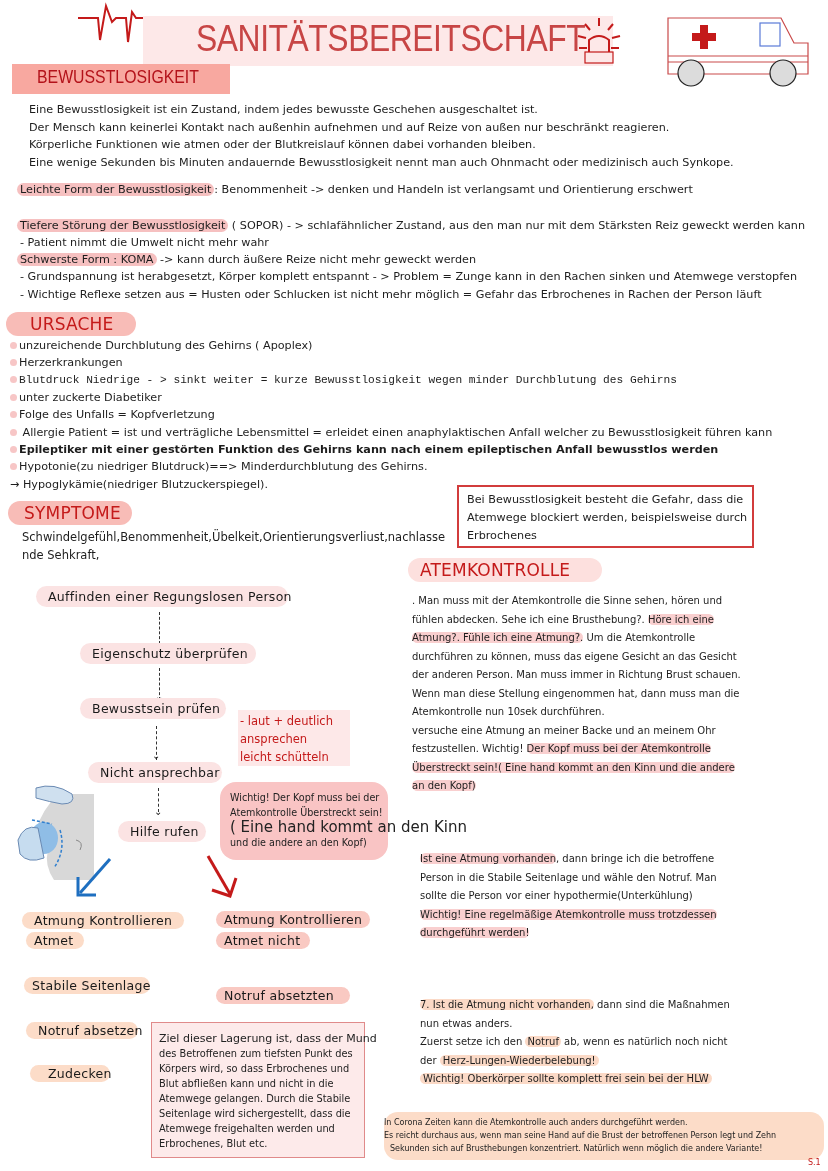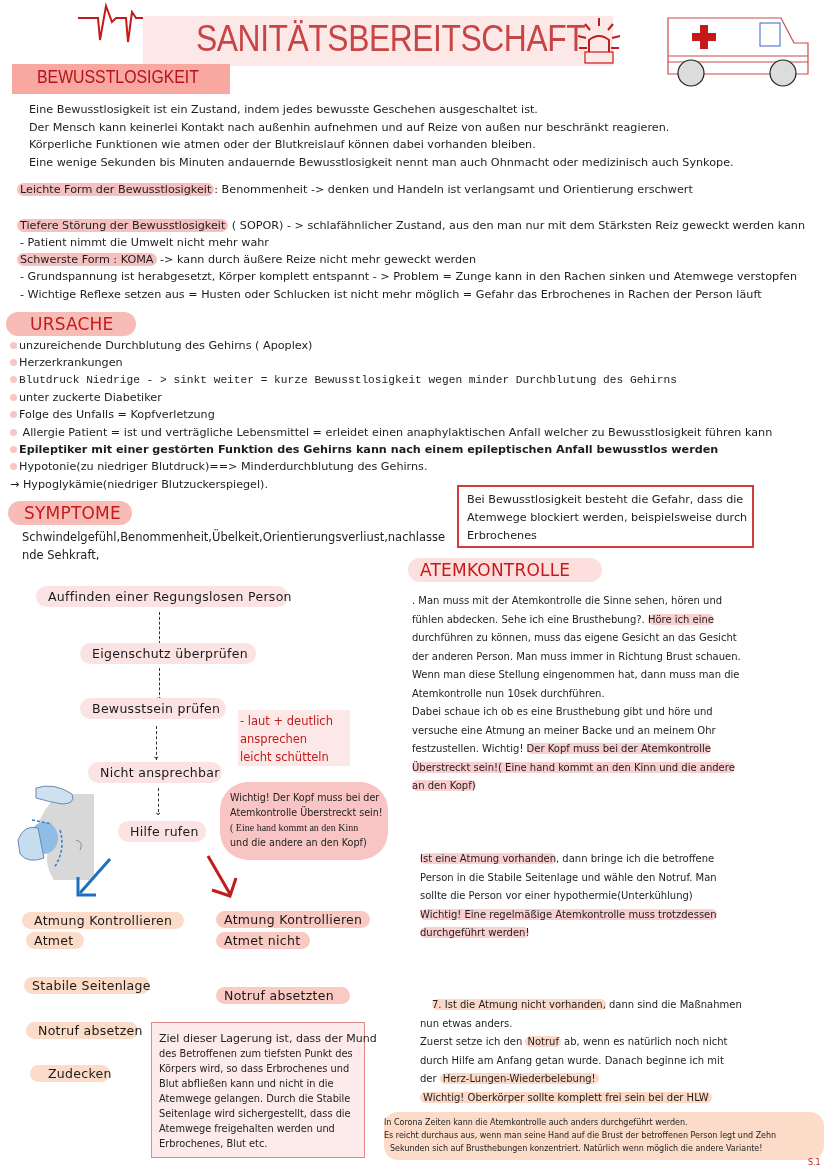--- a/index.html
+++ b/index.html
@@ -110,24 +110,24 @@
   <div style="color:#c41a1a;font-size:11.5px;line-height:18px;white-space:nowrap;">ansprechen</div>
   <div style="color:#c41a1a;font-size:11.5px;line-height:18px;white-space:nowrap;">leicht schütteln</div>
 </div>
 <div class="abs" style="left:150px;top:726px;width:12px;height:34px;border-left:1.5px dashed #333;margin-left:6px;"></div>
 <div class="abs" style="left:152px;top:750px;font-size:10px;">⌄</div>
 <div class="abs flow-node" style="left:88px;top:762px;width:134px;">Nicht ansprechbar</div>
 <div class="abs" style="left:152px;top:788px;width:12px;height:24px;border-left:1.5px dashed #333;margin-left:6px;"></div>
 <div class="abs" style="left:154px;top:806px;font-size:10px;">⌄</div>
 <div class="abs flow-node" style="left:118px;top:821px;width:88px;">Hilfe rufen</div>
 
-<div class="abs" style="left:220px;top:782px;width:168px;height:78px;background:#f9c4c4;border-radius:28px;padding:8px 10px;">
+<div class="abs" style="left:220px;top:782px;width:168px;height:78px;background:#f9c4c4;border-radius:16px;padding:8px 10px;">
   <div style="font-size:9.6px;line-height:15px;white-space:nowrap;">Wichtig! Der Kopf muss bei der</div>
   <div style="font-size:9.6px;line-height:15px;white-space:nowrap;">Atemkontrolle Überstreckt sein!</div>
-  <div style="font-size:10px;line-height:15px;white-space:nowrap;font-family:Liberation Serif, serif;">( Eine hand kommt an den Kinn</div>
+  <div style="font-size:15px;line-height:15px;white-space:nowrap;">( Eine hand kommt an den Kinn</div>
   <div style="font-size:9.6px;line-height:15px;white-space:nowrap;">und die andere an den Kopf)</div>
 </div>
 
 <div class="abs" style="left:14px;top:780px;width:80px;height:100px;">
   <svg width="80" height="100" viewBox="0 0 80 100">
     <path d="M44,14 L80,14 L80,100 L40,100 Q30,85 34,70 Q20,66 22,50 Q28,30 44,14 Z" fill="#d8d8d8"></path>
     <path d="M22,8 Q40,2 58,14 Q62,24 48,24 Q36,22 22,18 Z" fill="#cfe0ef" stroke="#6a8ab3" stroke-width="1"></path>
     <ellipse cx="30" cy="58" rx="14" ry="16" fill="#8fbde6"></ellipse>
     <path d="M4,60 Q10,44 24,48 L30,78 Q14,84 6,74 Z" fill="#c6dcef" stroke="#6a8ab3" stroke-width="1"></path>
     <path d="M18,40 L38,44" stroke="#2f7fcf" stroke-width="1.5" stroke-dasharray="3,2"></path>
@@ -166,44 +166,43 @@
   <div style="font-size:9.8px;line-height:15px;white-space:nowrap;">Blut abfließen kann und nicht in die</div>
   <div style="font-size:9.8px;line-height:15px;white-space:nowrap;">Atemwege gelangen. Durch die Stabile</div>
   <div style="font-size:9.8px;line-height:15px;white-space:nowrap;">Seitenlage wird sichergestellt, dass die</div>
   <div style="font-size:9.8px;line-height:15px;white-space:nowrap;">Atemwege freigehalten werden und</div>
   <div style="font-size:9.8px;line-height:15px;white-space:nowrap;">Erbrochenes, Blut etc.</div>
 </div>
 
 <div class="abs right-col" style="left:412px;top:592px;">
   <div>. Man muss mit der Atemkontrolle die Sinne sehen, hören und</div>
   <div><span>fühlen abdecken. Sehe ich eine Brusthebung?. </span><span class="hl-pink2">Höre ich eine</span></div>
+  <div><span class="hl-pink2">Atmung?. Fühle ich eine Atmung?.</span><span> Um die Atemkontrolle</span></div>
   <div>durchführen zu können, muss das eigene Gesicht an das Gesicht</div>
   <div>der anderen Person. Man muss immer in Richtung Brust schauen.</div>
   <div>Wenn man diese Stellung eingenommen hat, dann muss man die</div>
   <div>Atemkontrolle nun 10sek durchführen.</div>
-  <div>Dabei schaue ich ob es eine Brusthebung gibt und höre und</div>
   <div>versuche eine Atmung an meiner Backe und an meinem Ohr</div>
   <div><span>festzustellen. Wichtig! </span><span class="hl-pink2">Der Kopf muss bei der Atemkontrolle</span></div>
   <div><span class="hl-pink2">Überstreckt sein!( Eine hand kommt an den Kinn und die andere</span></div>
   <div><span class="hl-pink2">an den Kopf)</span></div>
 </div>
 
 <div class="abs right-col" style="left:420px;top:850px;">
   <div><span class="hl-pink2">Ist eine Atmung vorhanden</span><span>, dann bringe ich die betroffene</span></div>
   <div>Person in die Stabile Seitenlage und wähle den Notruf. Man</div>
   <div>sollte die Person vor einer hypothermie(Unterkühlung)</div>
   <div><span class="hl-pink2">Wichtig! Eine regelmäßige Atemkontrolle muss trotzdessen</span></div>
   <div><span class="hl-pink2">durchgeführt werden!</span></div>
 </div>
 
 <div class="abs right-col" style="left:420px;top:996px;">
-  <div><span class="hl-peach" style="margin-left:12px;padding:0;">7. Ist die Atmung nicht vorhanden,</span><span> dann sind die Maßnahmen</span></div>
+  <div><span class="hl-peach" style="margin-left:0;padding:0;">7. Ist die Atmung nicht vorhanden,</span><span> dann sind die Maßnahmen</span></div>
   <div>nun etwas anders.</div>
   <div><span>Zuerst setze ich den </span><span class="hl-peach" style="margin-left:0;padding:0 2px;">Notruf</span><span> ab, wenn es natürlich noch nicht</span></div>
-  <div>durch Hilfe am Anfang getan wurde. Danach beginne ich mit</div>
   <div><span>der </span><span class="hl-peach" style="margin-left:0;">Herz-Lungen-Wiederbelebung!</span></div>
   <div><span class="hl-peach" style="margin-left:0;">Wichtig! Oberkörper sollte komplett frei sein bei der HLW</span></div>
 </div>
 
 <div class="abs" style="left:384px;top:1112px;width:440px;height:48px;background:#fcdcc8;border-radius:14px;padding:4px 0;">
   <div style="font-size:8px;line-height:13px;white-space:nowrap;">In Corona Zeiten kann die Atemkontrolle auch anders durchgeführt werden.</div>
   <div style="font-size:8px;line-height:13px;white-space:nowrap;">Es reicht durchaus aus, wenn man seine Hand auf die Brust der betroffenen Person legt und Zehn</div>
   <div style="font-size:8px;line-height:13px;white-space:nowrap;padding-left:6px;">Sekunden sich auf Brusthebungen konzentriert. Natürlich wenn möglich die andere Variante!</div>
 </div>
 

